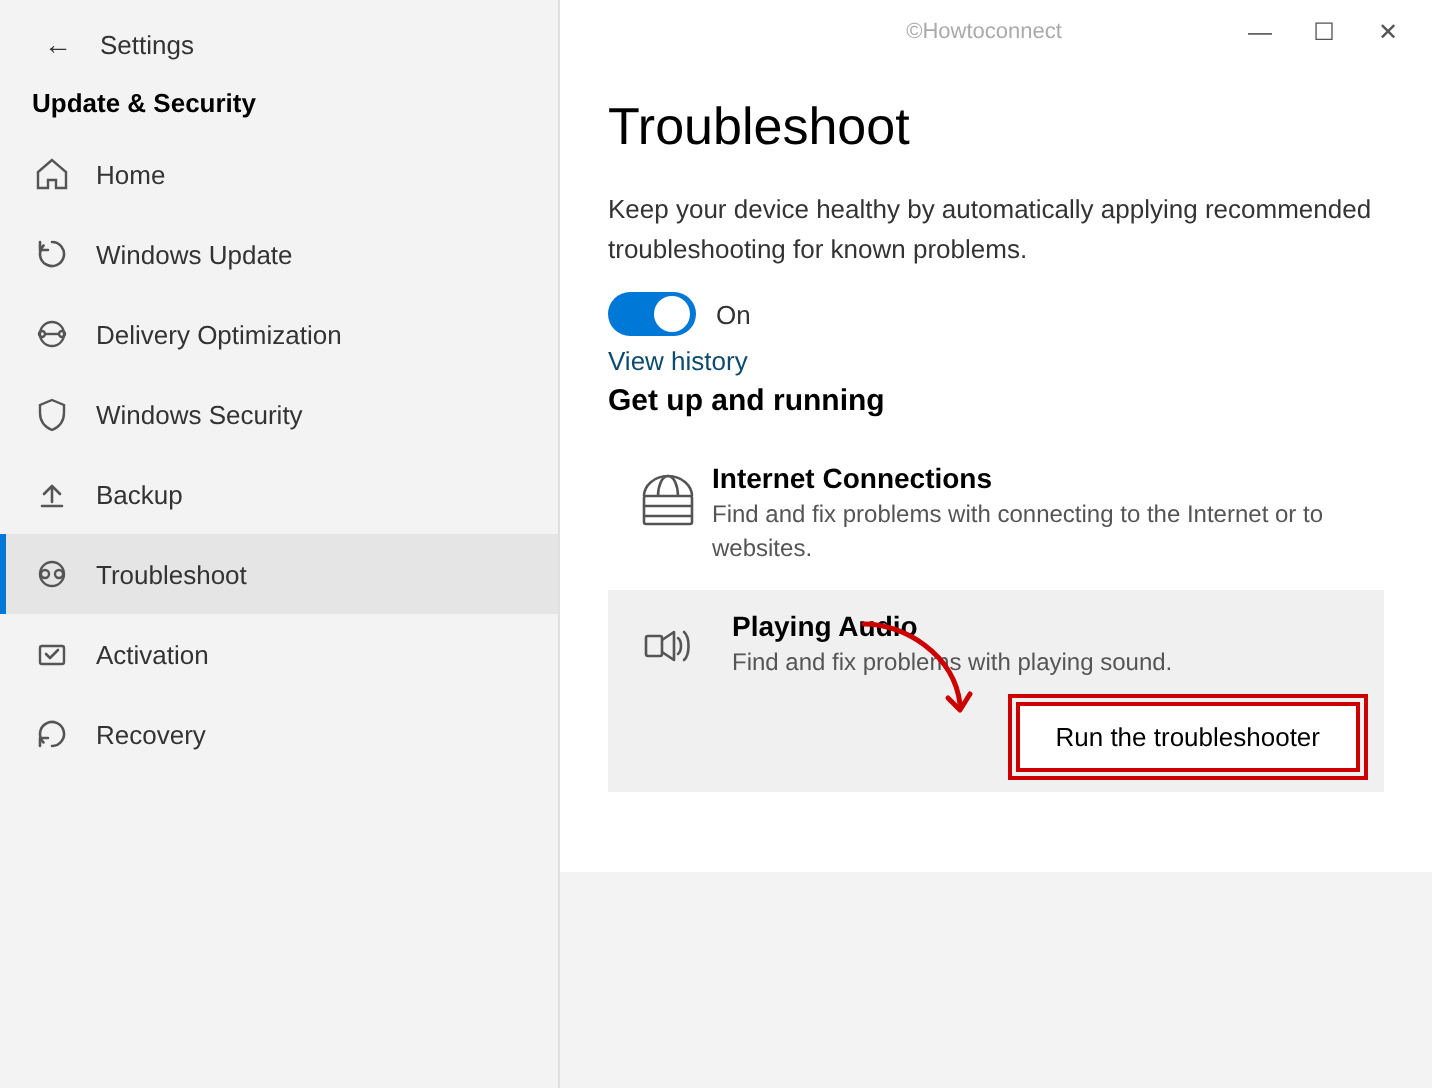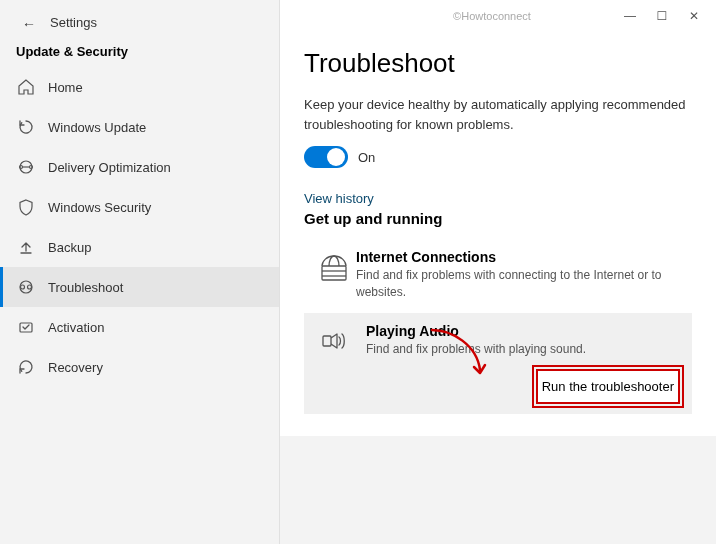--- a/index.html
+++ b/index.html
@@ -178,21 +178,21 @@
       font-size: 13px;
       color: #333;
       margin-bottom: 12px;
       line-height: 1.5;
     }
 
     .toggle-row {
       display: flex;
       align-items: center;
       gap: 10px;
-      margin-bottom: 21px;
+      margin-bottom: 4px;
     }
 
     .toggle {
       width: 44px;
       height: 22px;
       background: #0078d7;
       border-radius: 11px;
       position: relative;
       cursor: pointer;
     }
@@ -280,21 +280,21 @@
 
     .run-btn-wrap {
       display: flex;
       justify-content: flex-end;
       width: 100%;
       padding-top: 6px;
       position: relative;
     }
 
     .run-btn {
-      padding: 8px 4px;
+      padding: 8px 18px;
       background: #fff;
       border: 2px solid #c00;
       font-size: 13px;
       color: #000;
       cursor: pointer;
       font-family: 'Segoe UI', sans-serif;
       outline: 2px solid #c00;
       outline-offset: 2px;
     }
   </style>

